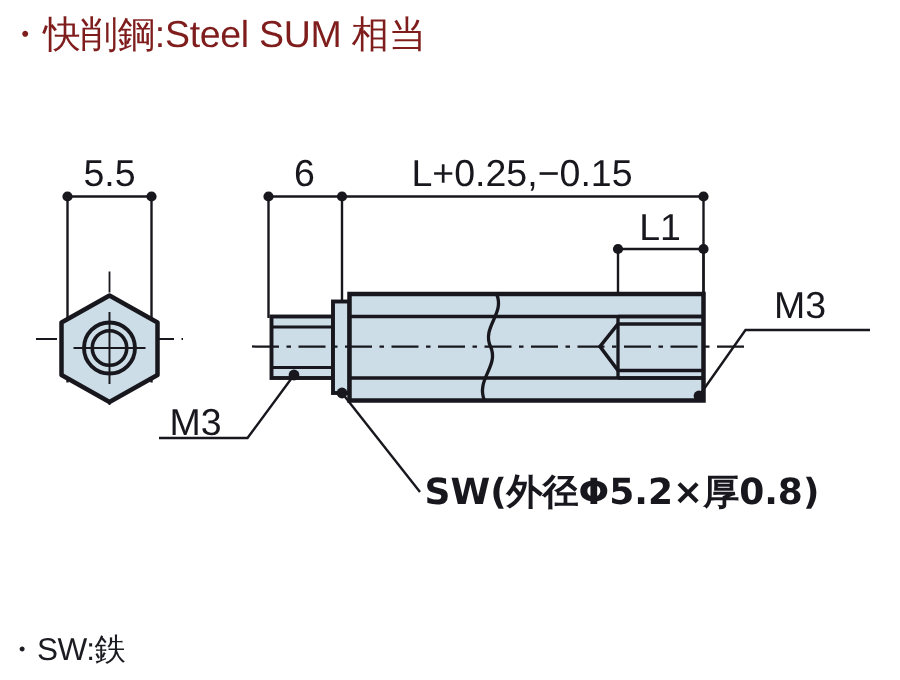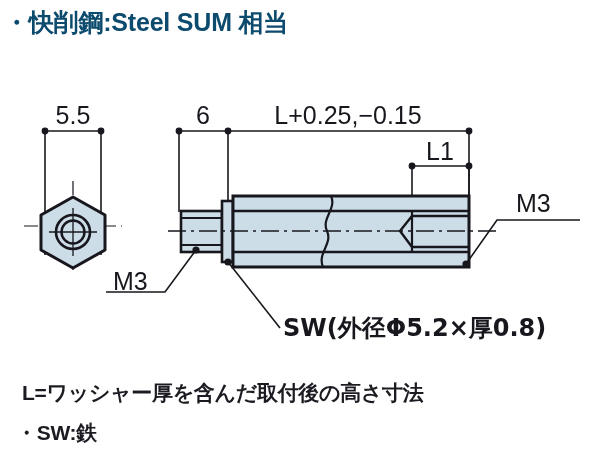--- a/index.html
+++ b/index.html
@@ -17,23 +17,23 @@
   }
   #sheet {
     position: absolute;
     left: 0; top: 0;
     width: 600px;
     height: 453px;
   }
   .spec-line {
     position: absolute;
     white-space: nowrap;
-    font-weight: 700;
+    font-weight: 400;
     letter-spacing: -0.2px;
-    color: #0c4a6e;
+    color: #7f1d1d;
   }
   #spec-steel {
     left: 4px;
     top: 6px;
     font-size: 25px;
   }
   #spec-chromate {
     left: 4px;
     top: 47px;
     font-size: 25px;
@@ -42,24 +42,24 @@
     position: absolute;
     left: 22px;
     top: 379px;
     font-size: 21px;
     font-weight: 700;
     white-space: nowrap;
     letter-spacing: -0.3px;
   }
   #note-sw {
     position: absolute;
-    left: 16px;
+    left: 4px;
     top: 419px;
     font-size: 21px;
-    font-weight: 700;
+    font-weight: 400;
     white-space: nowrap;
     letter-spacing: -0.3px;
   }
   .dwg-text {
     font-family: "Liberation Sans", "DejaVu Sans", sans-serif;
     fill: #17171d;
     font-weight: 400;
   }
   .dwg-text-jp {
     font-family: "DejaVu Sans", "Liberation Sans", sans-serif;
@@ -157,17 +157,16 @@
     </g>
 
     <g>
       <path d="M 228 262 L 280 328" fill="none" stroke="#17171d" stroke-width="1.6"></path>
       <circle cx="228" cy="262" r="3.6" fill="#17171d"></circle>
       <text class="dwg-text-jp" x="283" y="336" font-size="24">SW(外径Φ5.2×厚0.8)</text>
     </g>
 
   </svg>
 
-  <div id="note-l">L=ワッシャー厚を含んだ取付後の高さ寸法</div>
 
   <div id="note-sw">・SW:鉄</div>
 
 </div>
 
 </body></html>

